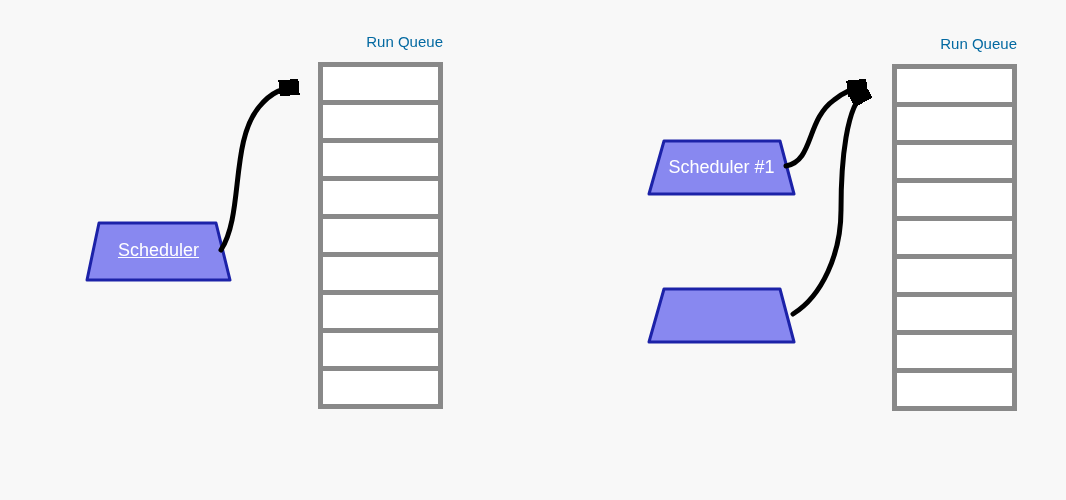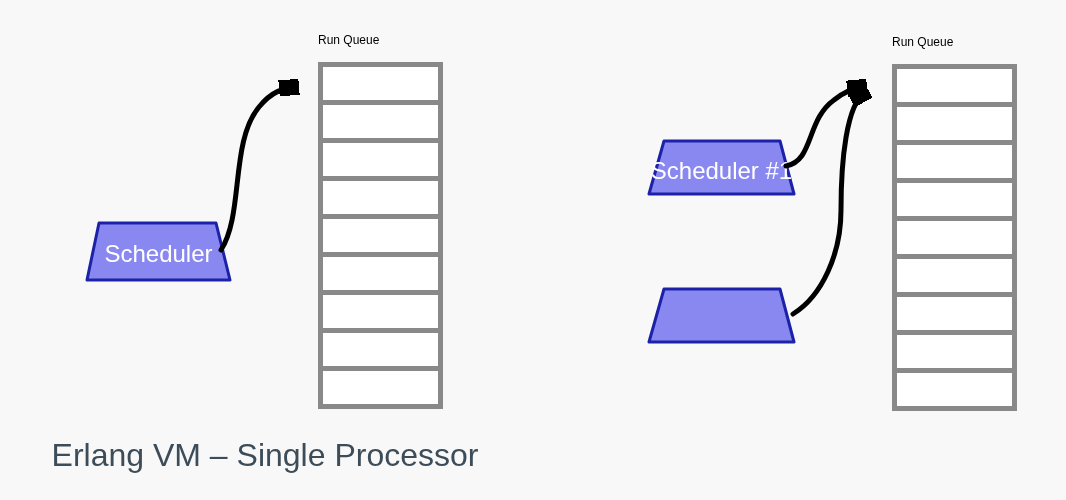--- a/index.html
+++ b/index.html
@@ -22,39 +22,39 @@
   .queue-cell {
     height:33px;
     background:#ffffff;
     border-bottom:5px solid #898989;
   }
   .queue-cell:last-child { border-bottom:none; }
 
   .queue-label {
     position:absolute;
     width:125px;
-    text-align:left;
-    font-size:12px;
-    color:#000000;
+    text-align:right;
+    font-size:15px;
+    color:#0369a1;
     white-space:nowrap;
   }
 
   
   .trapezoid-svg { position:absolute; overflow:visible; }
   .trapezoid-svg polygon {
     fill:#8888f0;
     stroke:#1c22a8;
     stroke-width:3;
     stroke-linejoin:round;
   }
   .scheduler-label {
     position:absolute;
     text-align:center;
     color:#ffffff;
-    font-size:24px;
+    font-size:18px;
     white-space:nowrap;
   }
 
   
   .arrows-svg {
     position:absolute; left:0; top:0;
     width:1066px; height:500px;
     pointer-events:none;
   }
   .arrows-svg path {
@@ -88,23 +88,22 @@
       <div class="queue-cell"></div>
       <div class="queue-cell"></div>
       <div class="queue-cell"></div>
       <div class="queue-cell"></div>
       <div class="queue-cell"></div>
     </div>
 
   <svg class="trapezoid-svg" style="left:85px; top:221px;" width="147" height="61">
     <polygon points="14,2 131,2 145,59 2,59"></polygon>
   </svg>
-  <div class="scheduler-label" style="left:85px; top:240px; width:147px;">Scheduler</div>
+  <div class="scheduler-label" style="left:85px; top:240px; width:147px;text-decoration:underline;">Scheduler</div>
 
-  <div class="caption" style="left:30px; top:437px; width:470px;">Erlang VM – Single Processor</div>
 
   <div class="queue-label" style="left:892px; top:35px;">Run Queue</div>
 
   <div class="queue" style="left:892px; top:64px;">
     <div class="queue-cell"></div>
   <div class="queue-cell"></div>
       <div class="queue-cell"></div>
       <div class="queue-cell"></div>
       <div class="queue-cell"></div>
       <div class="queue-cell"></div>

